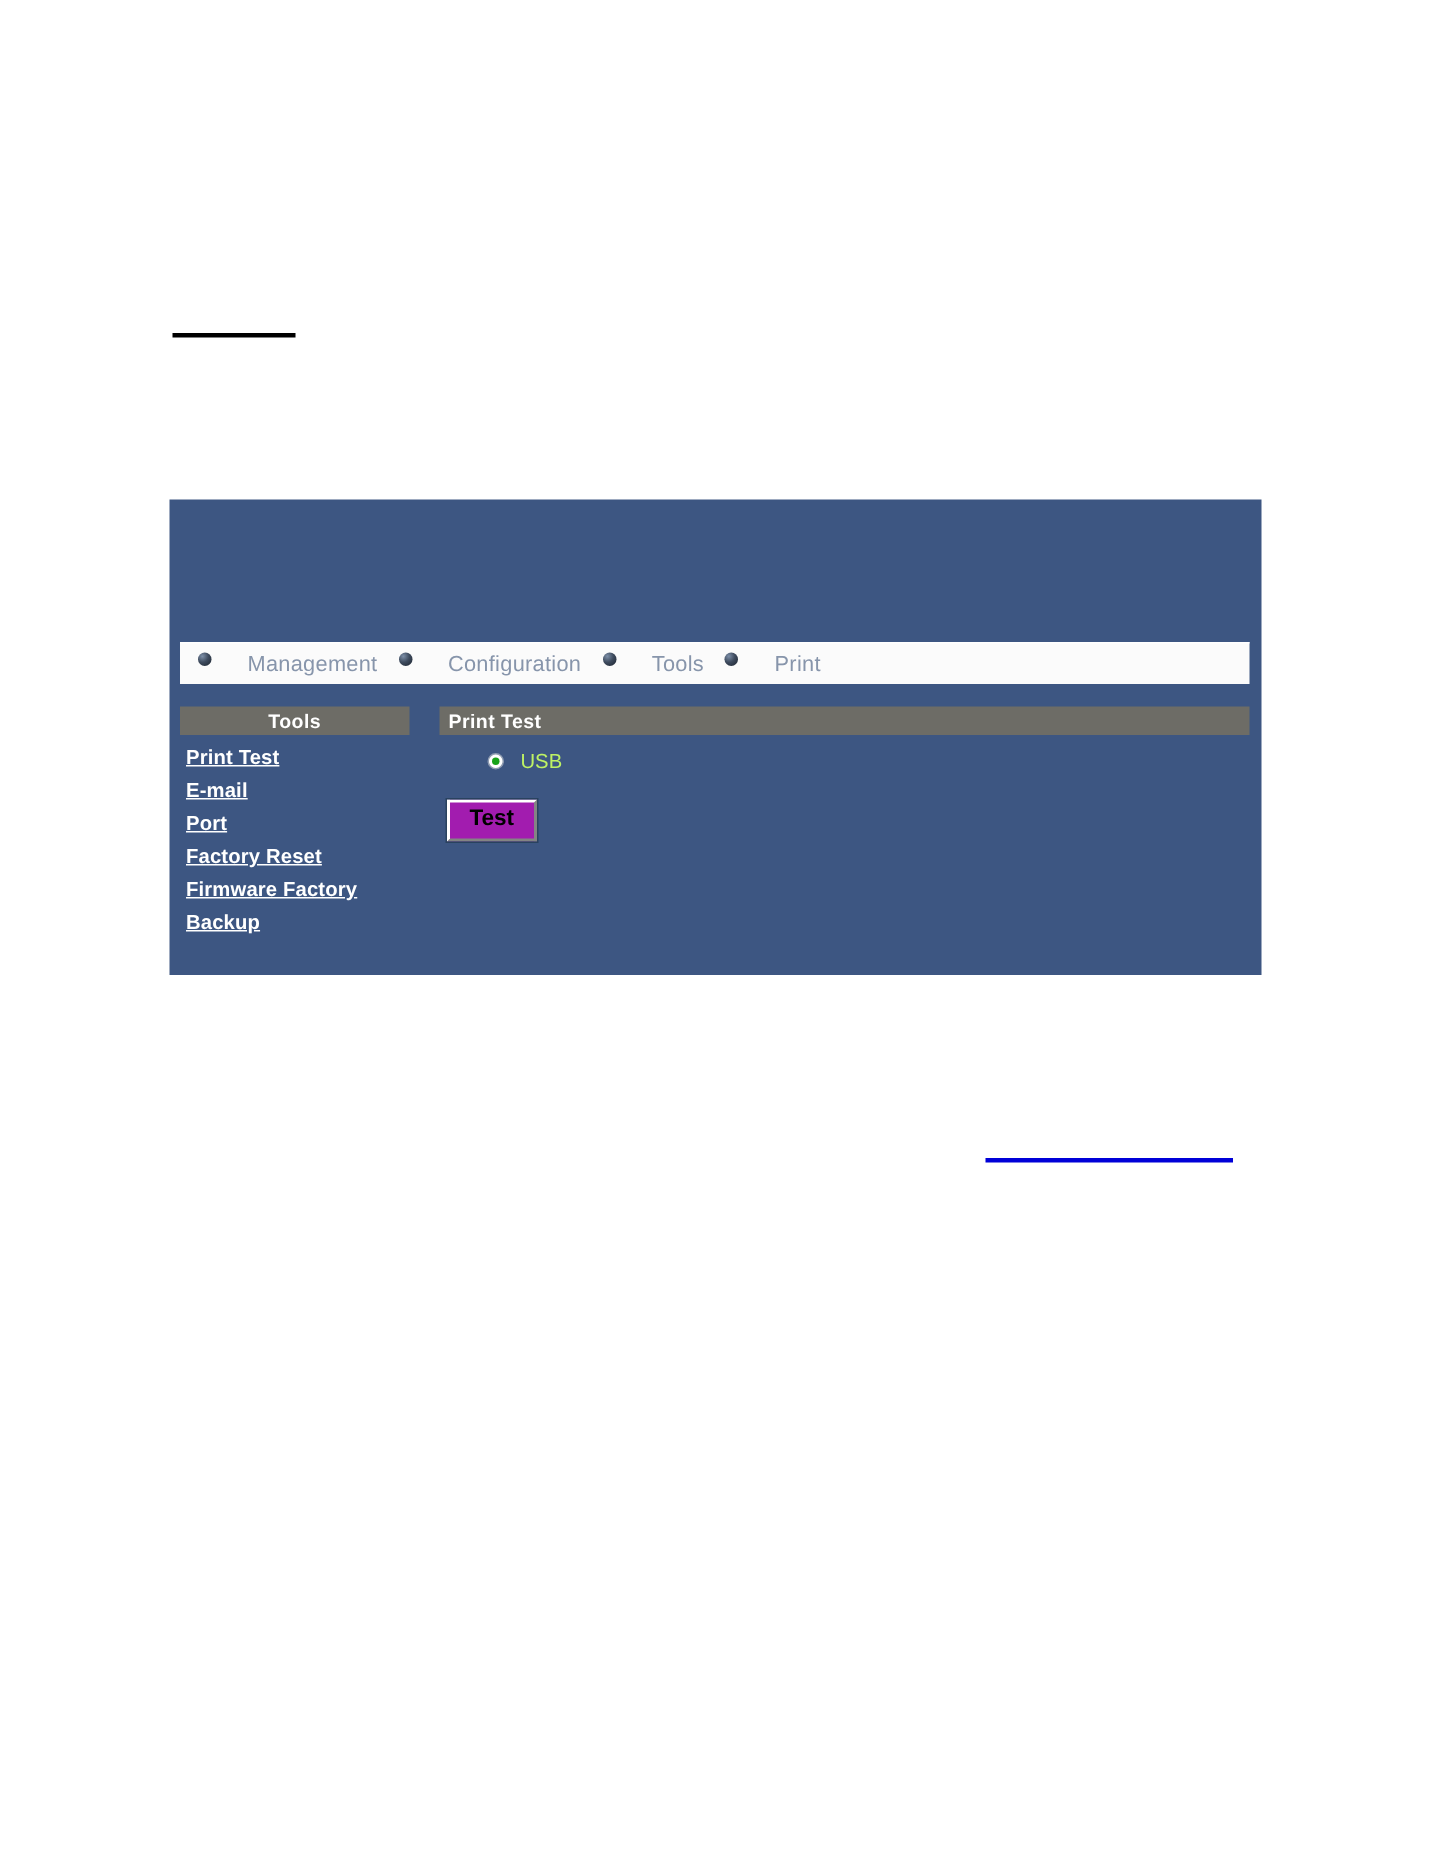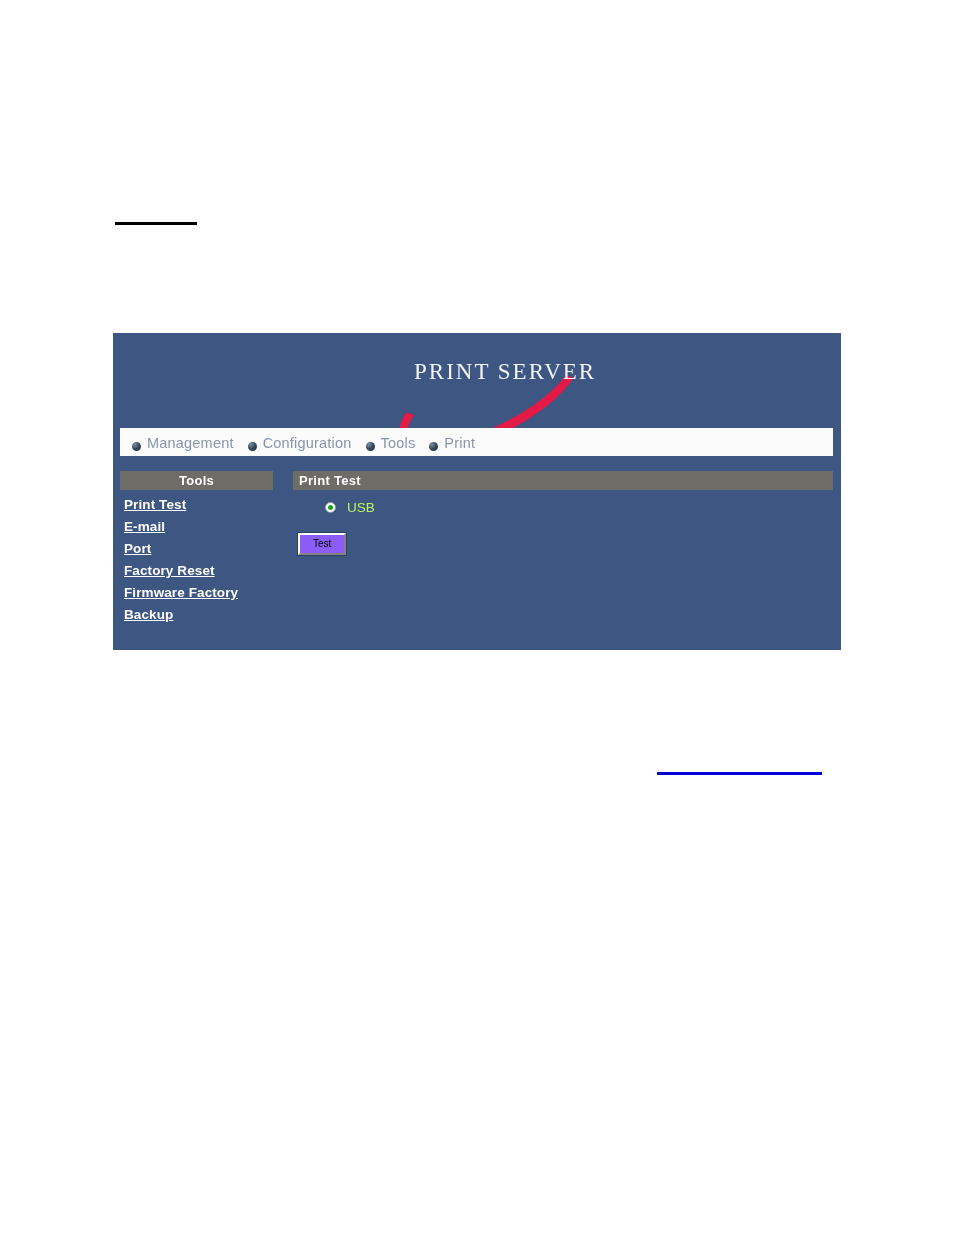--- a/index.html
+++ b/index.html
@@ -149,24 +149,25 @@
     top: 95px;
     width: 713px;
     height: 27px;
     background: #fbfbfb;
     border-top: 1px solid #ffffff;
     display: flex;
     align-items: center;
   }
   .nav-item {
     display: flex;
-    align-items: flex-end;
+    align-items: flex-start;
     margin-left: 14px;
     white-space: nowrap;
     cursor: default;
+    gap: 18px;
   }
   .nav-item:first-child { margin-left: 12px; }
   .nav-bullet {
     width: 9px;
     height: 9px;
     border-radius: 50%;
     background: radial-gradient(circle at 32% 28%, #7d8fa8 0%, #3e4b5e 45%, #1b222c 100%);
     margin-right: 6px;
     flex: none;
   }
@@ -277,47 +278,44 @@
     color: #dfe5ef;
     white-space: nowrap;
   }
   #test-btn-wrap {
     margin-top: 18px;
     padding-left: 5px;
   }
   #test-button {
     display: inline-block;
     font-family: "Liberation Sans", sans-serif;
-    font-size: 10px;
+    font-size: 15px;
     color: #000000;
-    background: #8b5cf6;
+    background: #a21caf;
     padding: 3px 13px 4px 13px;
     border-top: 2px solid #ffffff;
     border-left: 2px solid #ffffff;
     border-right: 2px solid #848484;
     border-bottom: 2px solid #848484;
     outline: 1px solid #29425f;
     cursor: pointer;
     line-height: 1.1;
+    font-weight: bold;
   }
 </style>
 </head>
 <body>
 
 <div class="redact-rule" style="left:115px; top:222px; width:82px; height:3px;"></div>
 
 <div id="ui-panel">
 
   <div id="ui-header">
 
 
-    <div id="ps-block">
-      <div id="ps-swoosh"></div>
-      <div id="ps-title">PRINT SERVER</div>
-    </div>
 
   </div>
 
   <div id="ui-nav">
     <div class="nav-item">
       <span class="nav-bullet"></span>
       <span class="nav-label">Management</span>
     </div>
     <div class="nav-item">
       <span class="nav-bullet"></span>

